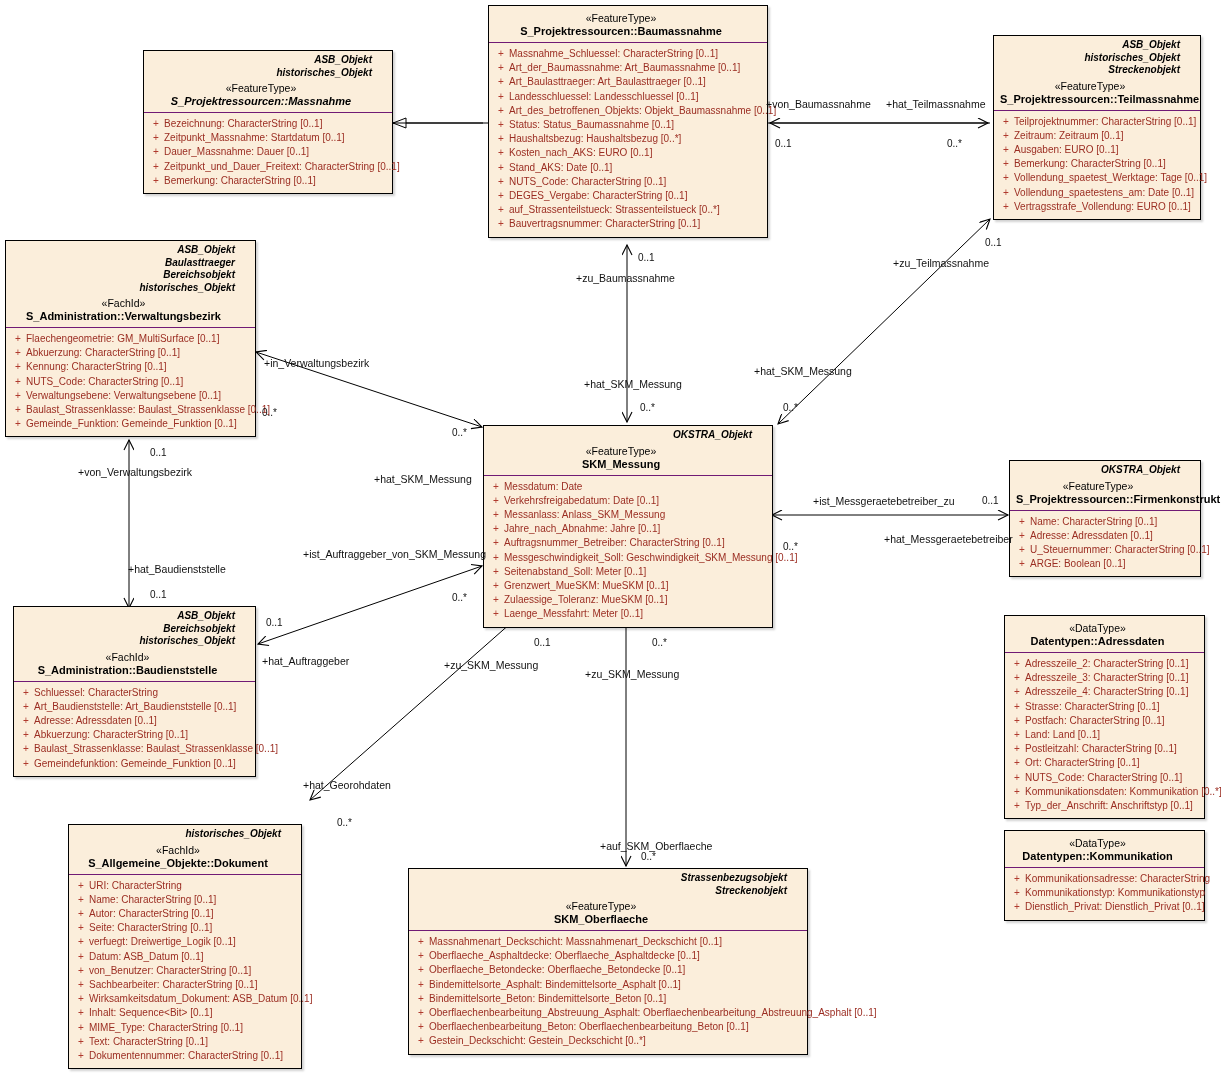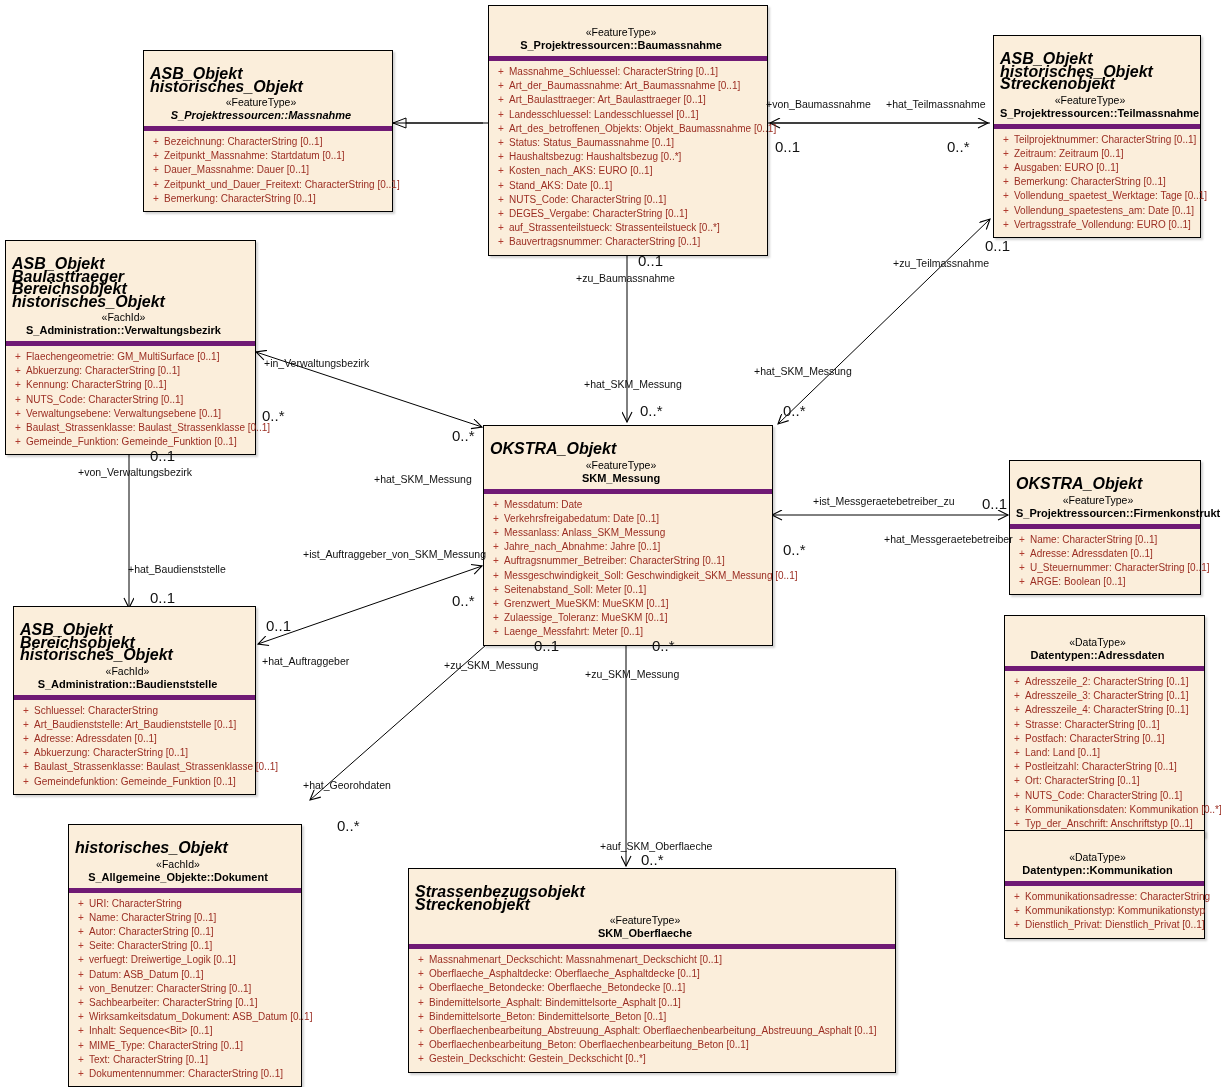--- a/index.html
+++ b/index.html
@@ -3,34 +3,34 @@
 <meta charset="utf-8">
 <style>
   html,body{margin:0;padding:0;background:#ffffff;}
   body{width:1221px;height:1087px;position:relative;overflow:hidden;
        font-family:"Liberation Sans","DejaVu Sans",sans-serif;}
   #canvas{position:absolute;left:0;top:0;width:1221px;height:1087px;}
   svg.edges{position:absolute;left:0;top:0;width:1221px;height:1087px;overflow:visible;}
 
   .umlclass{position:absolute;box-sizing:border-box;border:1px solid #000000;
             background:#fbeedb;box-shadow:2px 2px 2px rgba(0,0,0,.18);}
-  .hdr{padding:3px 20px 4px 6px;border-bottom:5px solid #701a75;background:#fbeedb;margin-top:14px;}
-  .tags{text-align:left;font-style:italic;font-weight:bold;color:#000000;
-        font-size:16px;line-height:12.5px;}
+  .hdr{padding:3px 20px 4px 6px;border-bottom:1px solid #701a75;background:#fbeedb;}
+  .tags{text-align:right;font-style:italic;font-weight:bold;color:#000000;
+        font-size:10px;line-height:12.5px;}
   .stereo{text-align:center;font-size:10.5px;color:#000;line-height:13px;margin-top:3px;}
   .cname{text-align:center;font-size:11px;font-weight:bold;color:#000;line-height:13px;}
   .cname.abstract{font-style:italic;}
   .attrs{padding:4px 4px 5px 4px;}
   .attr{font-size:10px;line-height:14.2px;color:#9b2d22;white-space:nowrap;
         display:flex;}
   .attr .vis{color:#b03a2e;width:16px;flex:none;text-align:center;}
   .attr .txt{flex:1;}
 
   .edgelabel{position:absolute;font-size:10.5px;color:#111;white-space:nowrap;}
-  .mult{position:absolute;font-size:15px;color:#111;white-space:nowrap;}
+  .mult{position:absolute;font-size:10px;color:#111;white-space:nowrap;}
 </style>
 </head>
 <body>
 
 <div id="canvas">
 
   <svg class="edges" viewBox="0 0 1221 1087" xmlns="http://www.w3.org/2000/svg">
     <defs>
       <marker id="openArrow" markerWidth="14" markerHeight="14" refX="11" refY="5" orient="auto" markerUnits="userSpaceOnUse">
         <path d="M1,0 L11,5 L1,10" fill="none" stroke="#000" stroke-width="1.1"></path>
@@ -519,21 +519,21 @@
           <span class="vis">+</span>
           <span class="txt">Text: CharacterString [0..1]</span>
         </div>
         <div class="attr">
           <span class="vis">+</span>
           <span class="txt">Dokumentennummer: CharacterString [0..1]</span>
         </div>
       </div>
   </div>
 
-  <div class="umlclass" id="cls-skm-oberflaeche" style="left:408px;top:868px;width:488px;">
+  <div class="umlclass" id="cls-skm-oberflaeche" style="left:408px;top:868px;width:400px;">
     <div class="hdr">
       <div class="tags">
           <div>Strassenbezugsobjekt</div>
           <div>Streckenobjekt</div>
         </div>
       <div class="stereo">«FeatureType»</div>
       <div class="cname">SKM_Oberflaeche</div>
     </div>
     <div class="attrs">
         <div class="attr">

